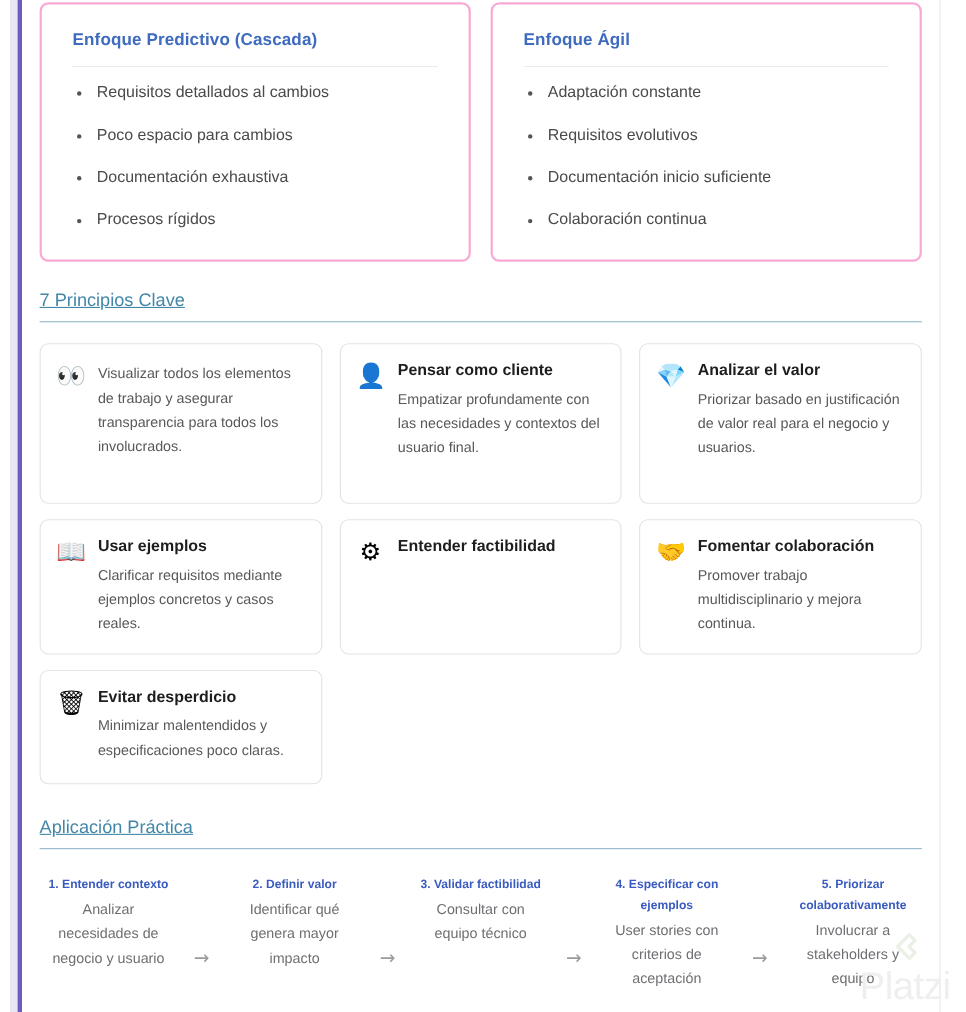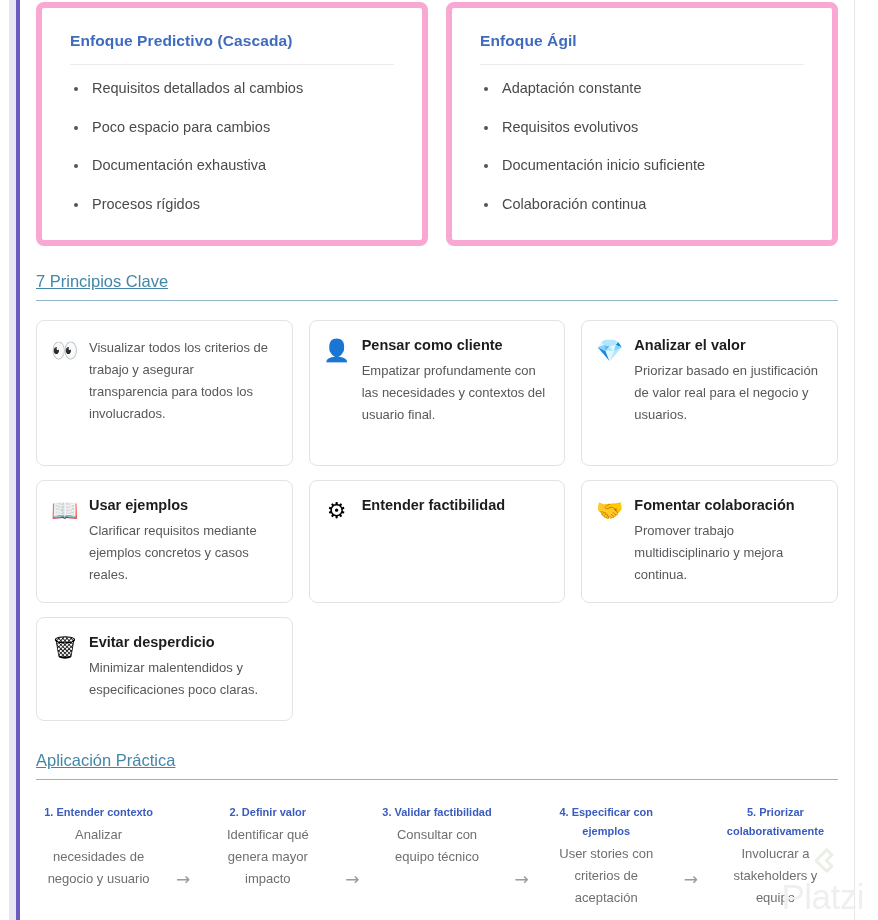--- a/index.html
+++ b/index.html
@@ -49,21 +49,21 @@
   }
 
   
   .compare-row {
     display: flex;
     gap: 18px;
     padding-top: 2px;
   }
   .compare-card {
     flex: 1 1 0;
-    border: 6px solid #f9a8d4;
+    border: 2px solid #f9a8d4;
     border-radius: 8px;
     background: #ffffff;
     padding: 24px 28px 26px 28px;
     min-height: 210px;
   }
   .compare-title {
     font-size: 15.5px;
     font-weight: 700;
     color: #3f6bbf;
     letter-spacing: 0.1px;
@@ -251,21 +251,21 @@
 
     <div class="section">
       <div class="section-head">7 Principios Clave</div>
       <div class="section-rule"></div>
 
       <div class="grid row-tall">
 
         <div class="p-card">
           <div class="p-icon">👀</div>
           <div class="p-body">
-            <div class="p-desc">Visualizar todos los criterios de trabajo y asegurar transparencia para todos los involucrados.</div>
+            <div class="p-desc">Visualizar todos los elementos de trabajo y asegurar transparencia para todos los involucrados.</div>
           </div>
         </div>
 
         <div class="p-card">
           <div class="p-icon">👤</div>
           <div class="p-body">
             <div class="p-title">Pensar como cliente</div>
             <div class="p-desc">Empatizar profundamente con las necesidades y contextos del usuario final.</div>
           </div>
         </div>

